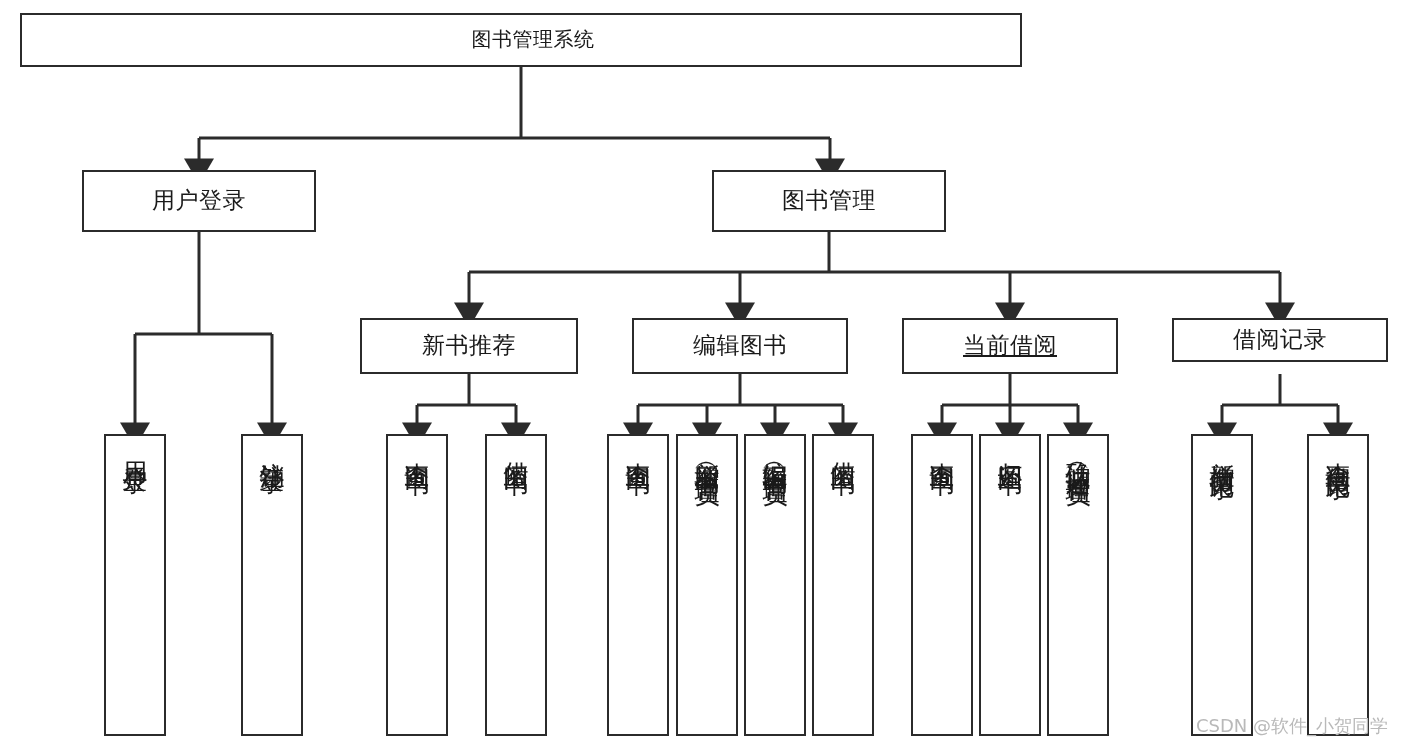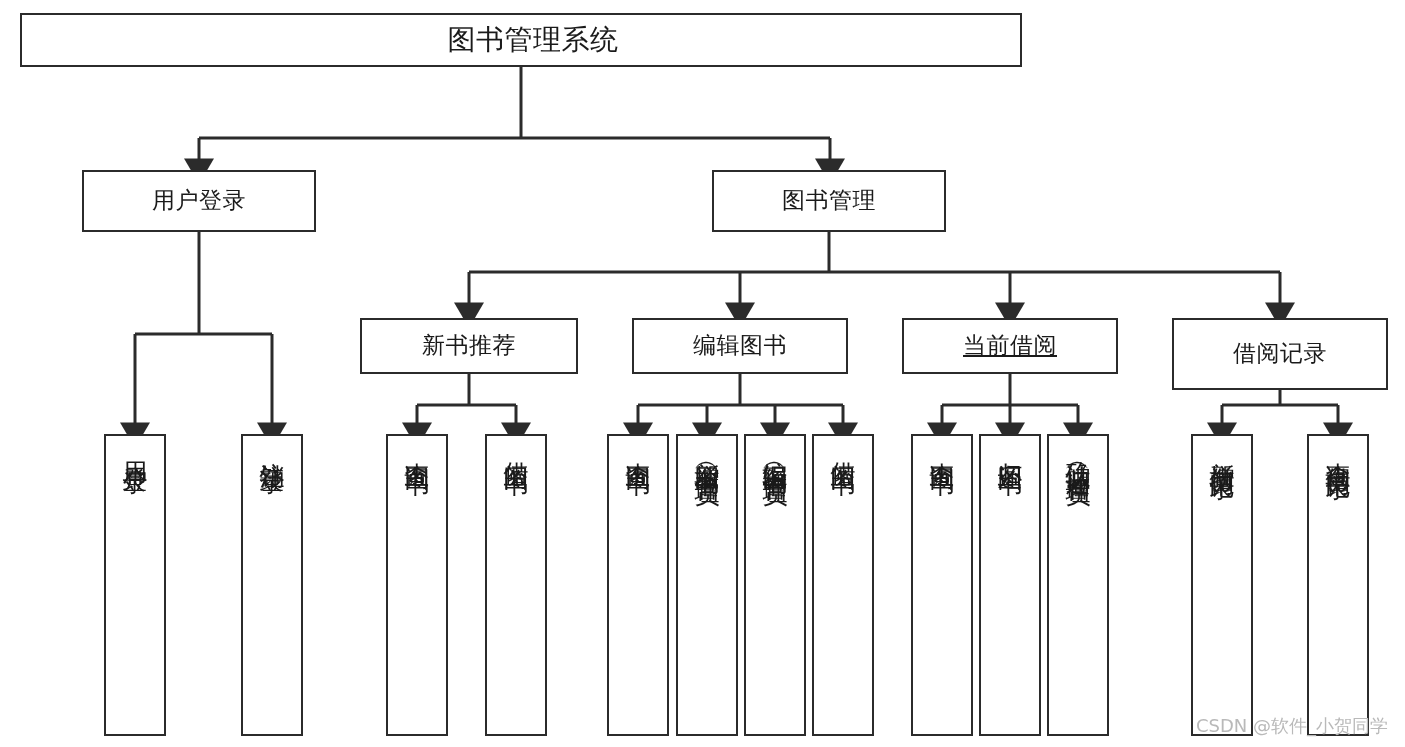--- a/index.html
+++ b/index.html
@@ -42,21 +42,21 @@
     text-align: center;
     line-height: 1.18;
     letter-spacing: 0.5px;
   }
   
   .node.h .label {
     writing-mode: horizontal-tb;
     font-size: 23px;
   }
   .node.root .label {
-    font-size: 28px;
+    font-size: 20px;
     margin-left: 24px;
   }
   
   .node.v {
     align-items: flex-start;
     padding-top: 6px;
   }
   .node.v .label {
     writing-mode: vertical-rl;
     text-orientation: upright;
@@ -150,21 +150,21 @@
   </div>
 
   <div class="node h" style="left:632px; top:318px; width:216px; height:56px;">
     <span class="label">编辑图书</span>
   </div>
 
   <div class="node h" style="left:902px; top:318px; width:216px; height:56px;text-decoration:underline;">
     <span class="label">当前借阅</span>
   </div>
 
-  <div class="node h" style="left:1172px; top:318px; width:216px; height:72px;">
+  <div class="node h" style="left:1172px; top:318px; width:216px; height:44px;">
     <span class="label">借阅记录</span>
   </div>
 
   <div class="node v" style="left:104px; top:434px; width:62px; height:302px;">
     <span class="label">用户登录</span>
   </div>
   <div class="node v" style="left:241px; top:434px; width:62px; height:302px;">
     <span class="label">注销登录</span>
   </div>
 

